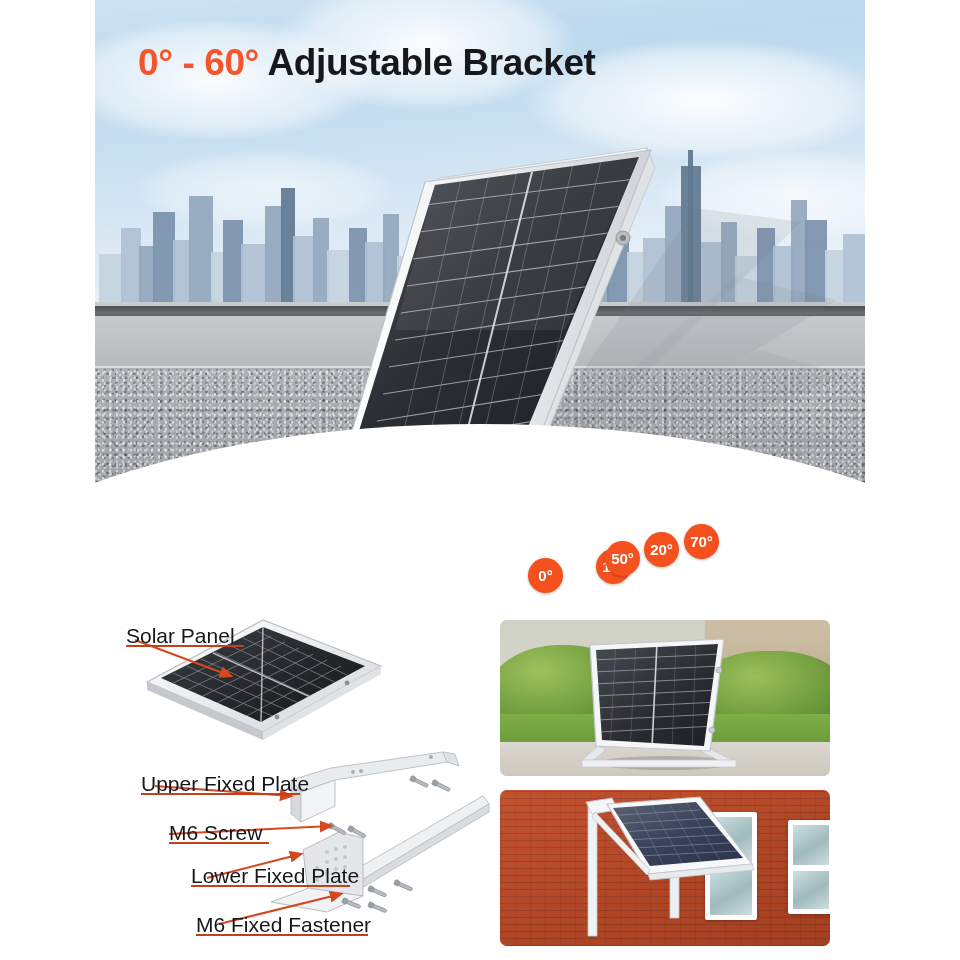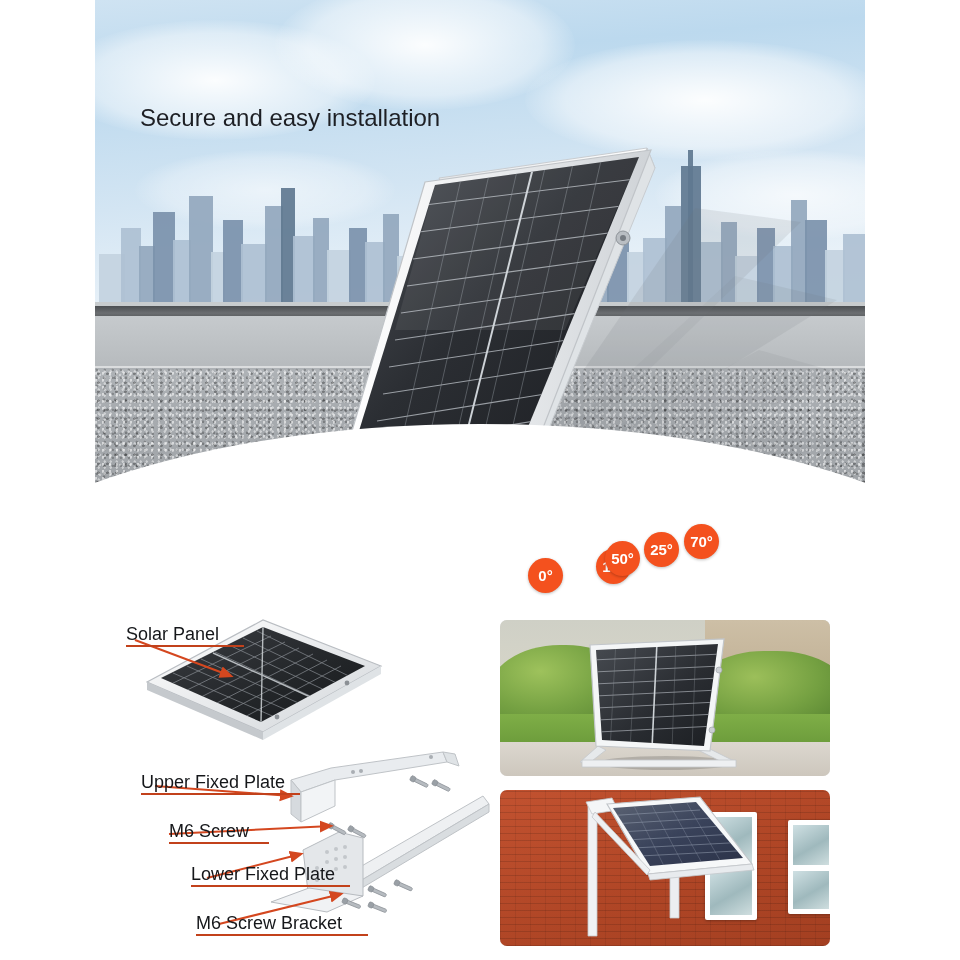--- a/index.html
+++ b/index.html
@@ -99,21 +99,21 @@
     position:absolute;width:35px;height:35px;border-radius:50%;
     background:#F4511E;color:#fff;
     font-size:15px;font-weight:bold;
     display:flex;align-items:center;justify-content:center;
     z-index:40;box-shadow:0 1px 3px rgba(0,0,0,.25);
   }
 
   
   .exploded{position:absolute;left:95px;top:600px;width:395px;height:360px;}
   .calloutLbl{
-    position:absolute;font-size:18px;color:#15171a;white-space:nowrap;
+    position:absolute;font-size:21px;color:#15171a;white-space:nowrap;
     padding-bottom:3px;
   }
   .calloutRule{position:absolute;height:2px;background:#C2411B;}
 
   
   .photo{
     position:absolute;overflow:hidden;border-radius:7px;background:#ddd;
   }
   .photoA{left:500px;top:620px;width:330px;height:156px;}
   .photoB{left:500px;top:790px;width:330px;height:156px;}
@@ -305,24 +305,24 @@
         </g>
       </svg>
 
       <div class="hero-cut"></div>
     </div>
   </div>
 
   <div class="badge" style="left:528px;top:558px;">0°</div>
   <div class="badge" style="left:596px;top:549px;">15°</div>
   <div class="badge" style="left:605px;top:541px;">50°</div>
-  <div class="badge" style="left:644px;top:532px;">25°</div>
+  <div class="badge" style="left:644px;top:532px;">20°</div>
   <div class="badge" style="left:684px;top:524px;">70°</div>
 
-  <div class="subhead">Secure and easy installation</div>
+  <div class="headline"><span class="accent">0° - 60°</span><span> Adjustable Bracket</span></div>
 
   <svg class="exploded" viewBox="0 0 395 360">
     <defs>
       <linearGradient id="eframe" x1="0" y1="0" x2="1" y2="1">
         <stop offset="0%" stop-color="#ffffff"></stop>
         <stop offset="100%" stop-color="#d2d6da"></stop>
       </linearGradient>
       <linearGradient id="ecell" x1="0" y1="0" x2="1" y2="1">
         <stop offset="0%" stop-color="#3a3d42"></stop>
         <stop offset="60%" stop-color="#232629"></stop>
@@ -446,21 +446,21 @@
 
   <div class="calloutLbl" style="left:141px;top:772px;">Upper Fixed Plate</div>
   <div class="calloutRule" style="left:141px;top:793px;width:159px;"></div>
 
   <div class="calloutLbl" style="left:169px;top:821px;">M6 Screw</div>
   <div class="calloutRule" style="left:169px;top:842px;width:100px;"></div>
 
   <div class="calloutLbl" style="left:191px;top:864px;">Lower Fixed Plate</div>
   <div class="calloutRule" style="left:191px;top:885px;width:159px;"></div>
 
-  <div class="calloutLbl" style="left:196px;top:913px;">M6 Screw Bracket</div>
+  <div class="calloutLbl" style="left:196px;top:913px;">M6 Fixed Fastener</div>
   <div class="calloutRule" style="left:196px;top:934px;width:172px;"></div>
 
   <div class="photo photoA">
     <div class="g-sky"></div>
     <div class="g-house"></div>
     <div class="g-hedge"></div>
     <div class="g-hedge2"></div>
     <div class="g-lawn"></div>
     <div class="g-ground"></div>
     <svg width="330" height="156" style="position:absolute;left:0;top:0;">

